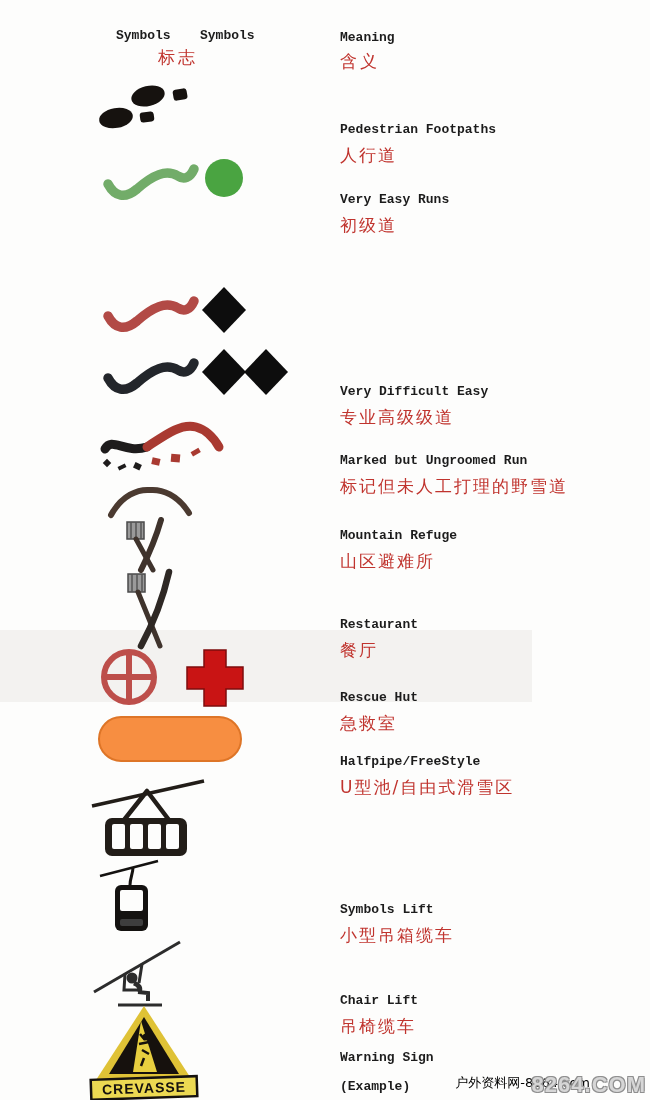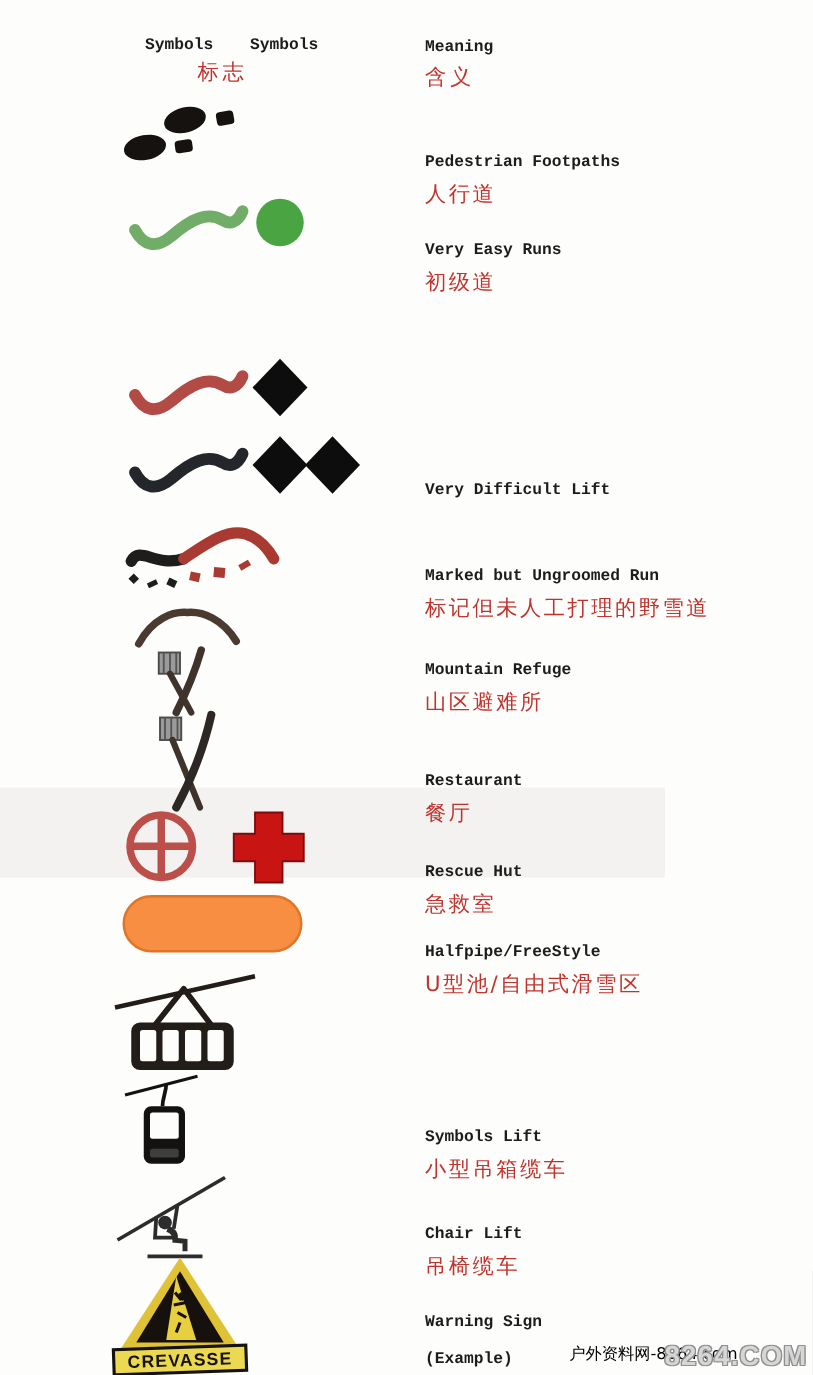--- a/index.html
+++ b/index.html
@@ -76,21 +76,22 @@
 
   <div class="row" style="top:342px;height:62px">
     <div class="sym" style="left:100px;top:4px">
       <svg width="195" height="55" viewBox="0 0 195 55">
         <path d="M8,32 C15,45 25,47 37,37 C53,23 66,17 78,24 C84,28 90,26 94,17" stroke="#23262b" stroke-width="9.5" fill="none" stroke-linecap="round"></path>
         <polygon points="124,3 146,26 124,49 102,26" fill="#0d0d0d"></polygon>
         <polygon points="166,3 188,26 166,49 144,26" fill="#0d0d0d"></polygon>
       </svg>
     </div>
     <div class="txt" style="top:6px">
-      <div class="en">Very Difficult Lift</div>
+      <div class="en">Very Difficult Easy</div>
+      <div class="zh">专业高级级道</div>
     </div>
   </div>
 
   <div class="row" style="top:405px;height:72px">
     <div class="sym" style="left:95px;top:2px">
       <svg width="150" height="66" viewBox="0 0 150 66">
         <path d="M10,42 C17,29 29,47 52,40" stroke="#1e1c1c" stroke-width="9" fill="none" stroke-linecap="round"></path>
         <path d="M52,40 C70,28 86,16 101,20 C112,23 120,33 124,40" stroke="#a93a31" stroke-width="9" fill="none" stroke-linecap="round"></path>
         <rect x="9" y="53" width="6" height="6" fill="#1e1c1c" transform="rotate(45 12 56)"></rect>
         <rect x="23" y="58" width="8" height="4" fill="#1e1c1c" transform="rotate(-25 27 60)"></rect>
@@ -197,21 +198,21 @@
       <svg width="98" height="74" viewBox="0 0 98 74">
         <line x1="6" y1="56" x2="92" y2="6" stroke="#2c2c2c" stroke-width="3"></line>
         <line x1="54" y1="28" x2="51" y2="47" stroke="#2c2c2c" stroke-width="3"></line>
         <path d="M37,38 L36,54 L54,54" fill="none" stroke="#2c2c2c" stroke-width="3"></path>
         <circle cx="44" cy="42" r="5.5" fill="#2c2c2c"></circle>
         <path d="M46,47 C51,49 53,52 51,56" stroke="#2c2c2c" stroke-width="5" fill="none"></path>
         <path d="M50,56 L60,57 L60,65" fill="none" stroke="#2c2c2c" stroke-width="4"></path>
         <line x1="30" y1="69" x2="74" y2="69" stroke="#2c2c2c" stroke-width="3"></line>
       </svg>
     </div>
-    <div class="txt" style="top:7px">
+    <div class="txt" style="top:21px">
       <div class="en">Chair Lift</div>
       <div class="zh">吊椅缆车</div>
     </div>
   </div>
 
   <div class="row" style="top:1002px;height:96px">
     <div class="sym" style="left:88px;top:2px">
       <svg width="112" height="96" viewBox="0 0 112 96">
         <polygon points="56,2 8,76 104,76" fill="#dfc236"></polygon>
         <polygon points="56,13 21,70 91,70" fill="#16110d"></polygon>

